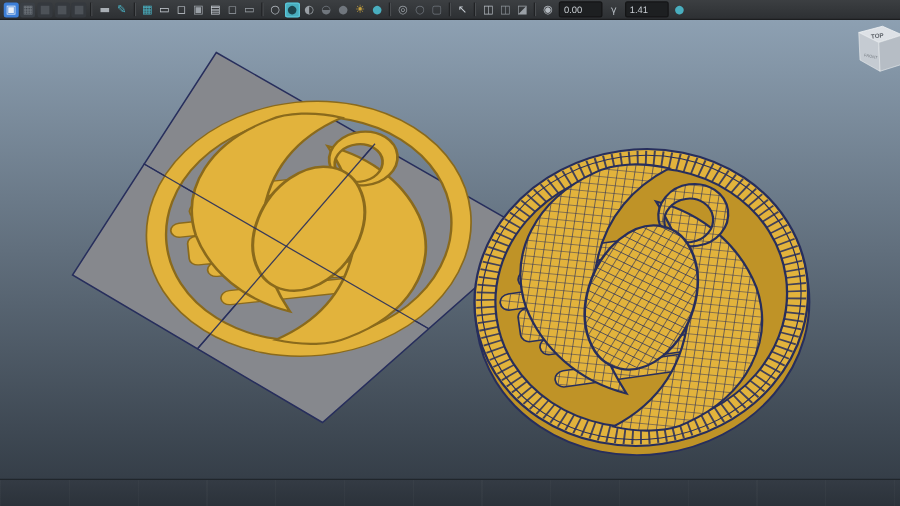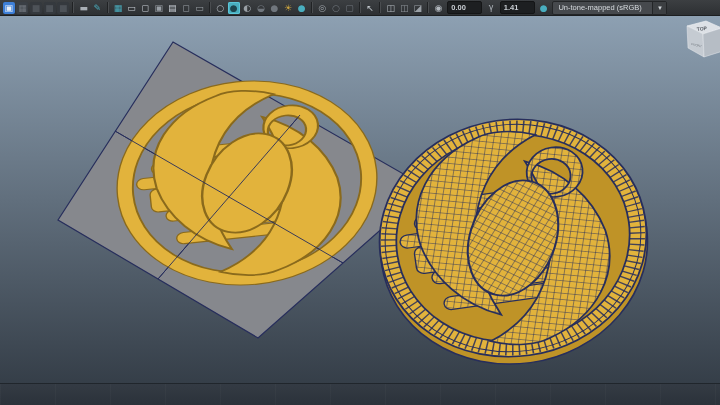--- a/index.html
+++ b/index.html
@@ -10,21 +10,21 @@
     background:linear-gradient(#3c3f42,#2d3033);border-bottom:1px solid #1c1e20;
     display:flex;align-items:center;padding-left:2px;box-sizing:border-box;}
   .tbi{width:12px;height:12px;margin:0 0.8px;border-radius:2px;
     font-family:"DejaVu Sans",sans-serif;font-size:9px;line-height:12px;
     text-align:center;flex:0 0 auto;cursor:default;overflow:hidden;}
   .tbi.active{box-shadow:0 0 0 1px #5bc6d8 inset;}
   .tbsep{width:1px;height:11px;margin:0 2.5px;background:#202224;
     border-right:1px solid #4a4d50;flex:0 0 auto;}
   .tbfield{height:11px;min-width:27px;margin:0 2px;background:#1d1f21;
     border:1px solid #141516;border-radius:2px;color:#c9ced3;font-size:7.5px;
-    line-height:11px;padding:0 3px;flex:0 0 auto;font-weight:bold;}
+    line-height:11px;padding:0 3px;flex:0 0 auto;}
   #view-transform{height:12px;margin-left:2px;background:#46494d;
     border:1px solid #232527;border-radius:2px;color:#d6dade;font-size:7.5px;
     line-height:12px;display:flex;align-items:center;flex:0 0 auto;}
   #view-transform .vt-label{padding:0 6px 0 5px;min-width:88px;}
   #view-transform .vt-arrow{width:13px;height:12px;border-left:1px solid #232527;
     background:#3c3f42;color:#cfd3d7;font-size:6px;text-align:center;line-height:12px;}
   
   #scene{position:absolute;top:0;left:0;z-index:1;}
   .stopA{stop-color:var(--grad-top,#8da0b2);}
   .stopB{stop-color:var(--grad-bottom,#353e48);}
@@ -89,24 +89,20 @@
         <span class="tbi" style="color: rgb(180, 186, 192); background: transparent;">◫</span>
         <span class="tbi" style="color: rgb(141, 147, 153); background: transparent;">◫</span>
         <span class="tbi" style="color: rgb(154, 160, 166); background: transparent;">◪</span>
         <span class="tbsep"></span>
         <span class="tbi" style="color: rgb(180, 186, 192); background: transparent;">◉</span>
       </span>
     <span class="tbfield">0.00</span>
     <span class="tbi" style="color:#b4bac0;font-size:8px">γ</span>
     <span class="tbfield">1.41</span>
     <span class="tbi" style="color:#49aebf;font-size:9px">●</span>
-    <span id="view-transform">
-      <span class="vt-label">Un-tone-mapped (sRGB)</span>
-      <span class="vt-arrow">▼</span>
-    </span>
   </div>
 
   <svg id="scene" width="720" height="405" viewBox="0 0 720 405">
     <defs>
       <linearGradient id="vpgrad" x1="0" y1="0" x2="0" y2="1">
         <stop offset="0" class="stopA"></stop>
         <stop offset="1" class="stopB"></stop>
       </linearGradient>
       <pattern id="wgrid" width="5" height="5" patternUnits="userSpaceOnUse" patternTransform="rotate(15)">
         <path d="M0 0H5M0 0V5" fill="none" stroke="#272e5c" stroke-width="0.7"></path>

